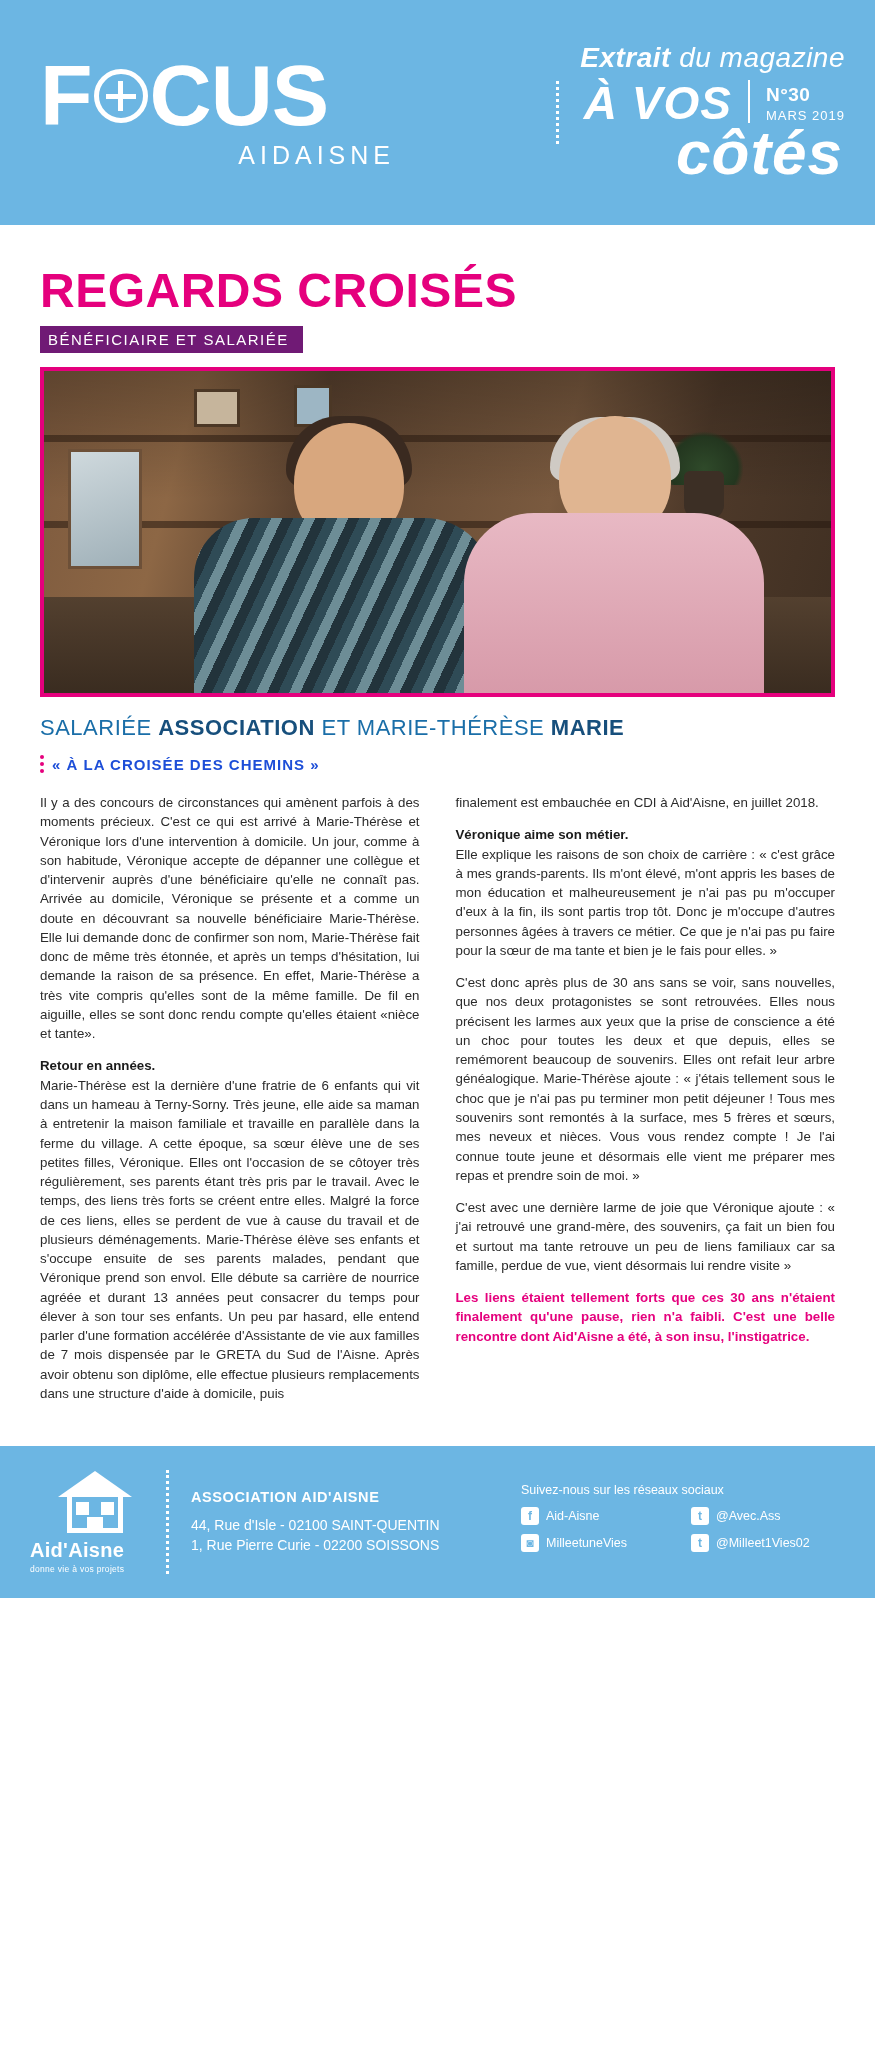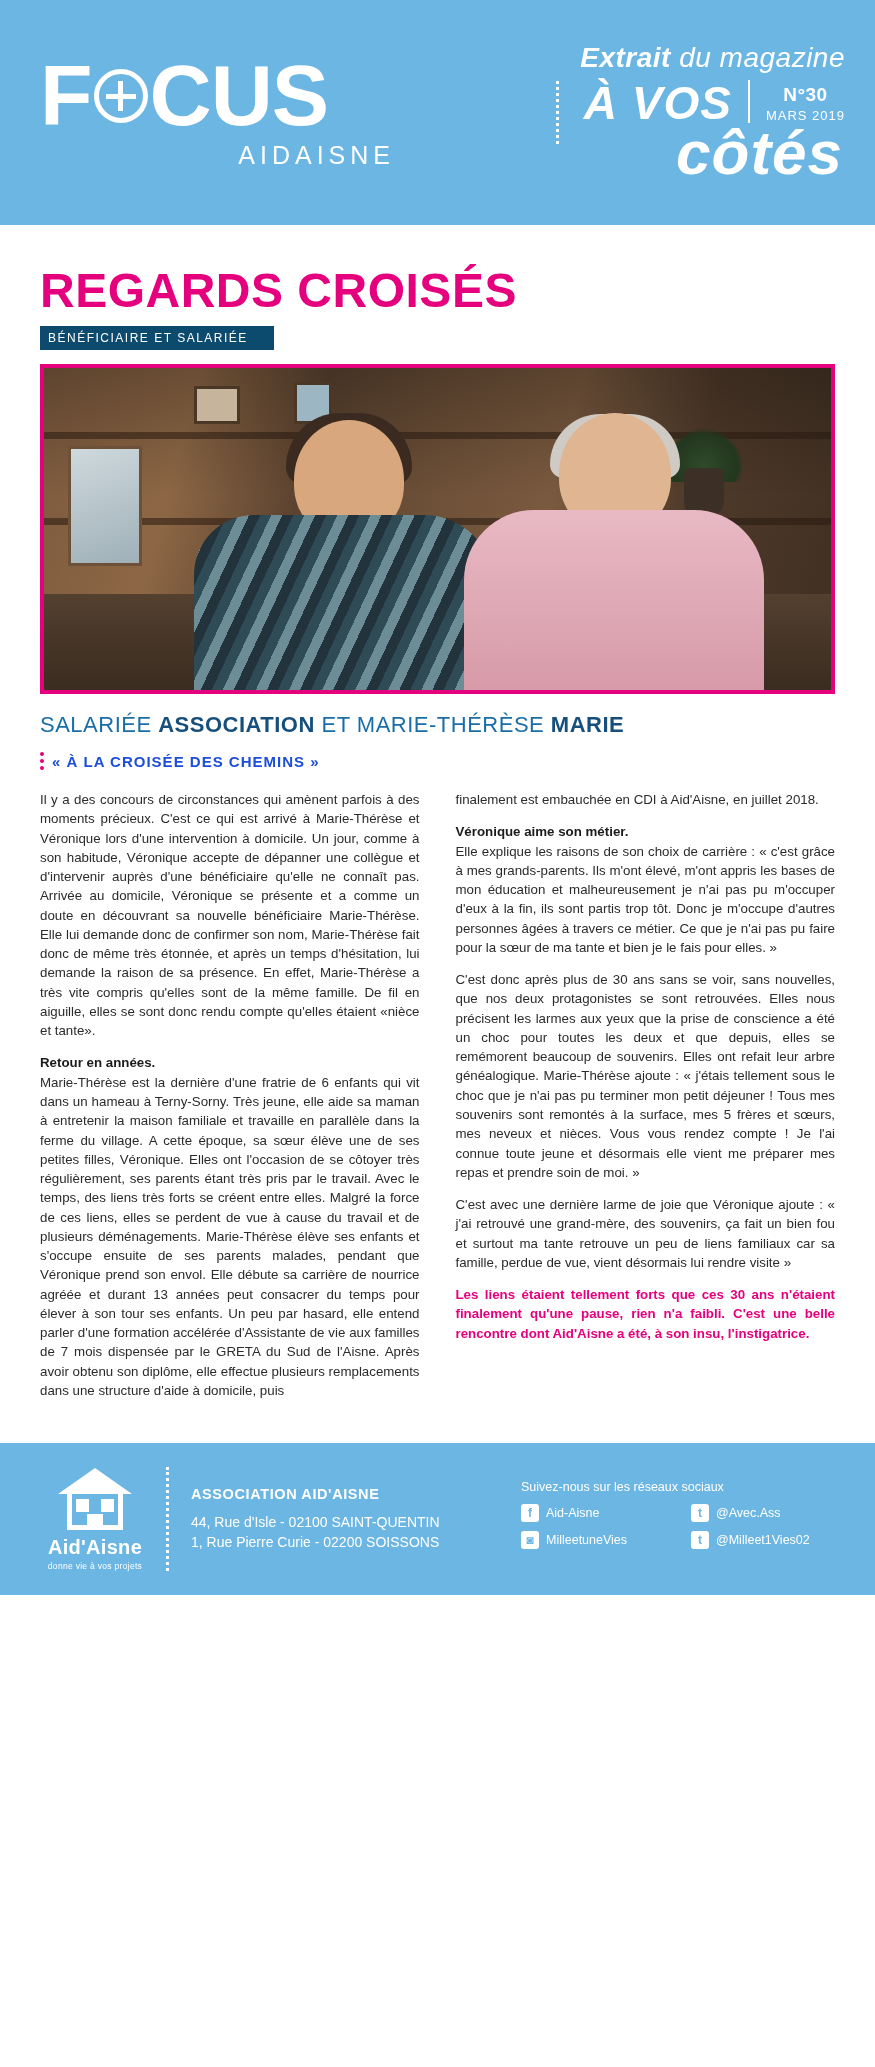--- a/index.html
+++ b/index.html
@@ -111,21 +111,21 @@
     font-size: 46px;
     font-weight: bold;
     font-style: italic;
     letter-spacing: 1px;
     line-height: 1;
   }
   .numblock {
     margin-left: 16px;
     padding-left: 16px;
     border-left: 2px solid #ffffff;
-    text-align: center;
+    text-align: left;
     padding-top: 4px;
   }
   .numblock .n {
     font-size: 19px;
     font-weight: bold;
     letter-spacing: 0.5px;
   }
   .numblock .d {
     font-size: 13px;
     letter-spacing: 1px;
@@ -146,25 +146,25 @@
   .title-main {
     margin-top: 38px;
     color: #e5007d;
     font-size: 48px;
     font-weight: bold;
     letter-spacing: 0.5px;
   }
   .title-sub {
     display: inline-block;
     margin-top: 8px;
-    background: #0c4a6e;
+    background: #701a75;
     color: #ffffff;
-    font-size: 12px;
+    font-size: 15px;
     letter-spacing: 1.5px;
-    padding: 5px 26px 5px 8px;
+    padding: 5px 14px 5px 8px;
   }
 
   
   .photo-wrap {
     margin-top: 14px;
     border: 4px solid #e5007d;
     width: 795px;
     height: 330px;
     overflow: hidden;
     position: relative;
@@ -318,21 +318,20 @@
     background: #6cb6e3;
     height: 152px;
     display: flex;
     align-items: center;
     color: #ffffff;
     position: relative;
   }
   .footer-logo {
     width: 160px;
     padding-left: 30px;
-    text-align: center;
   }
   .house {
     position: relative;
     width: 74px; height: 62px;
     margin: 0 auto 6px auto;
   }
   .house .roof {
     position: absolute; left: 0; top: 0;
     width: 0; height: 0;
     border-left: 37px solid transparent;

